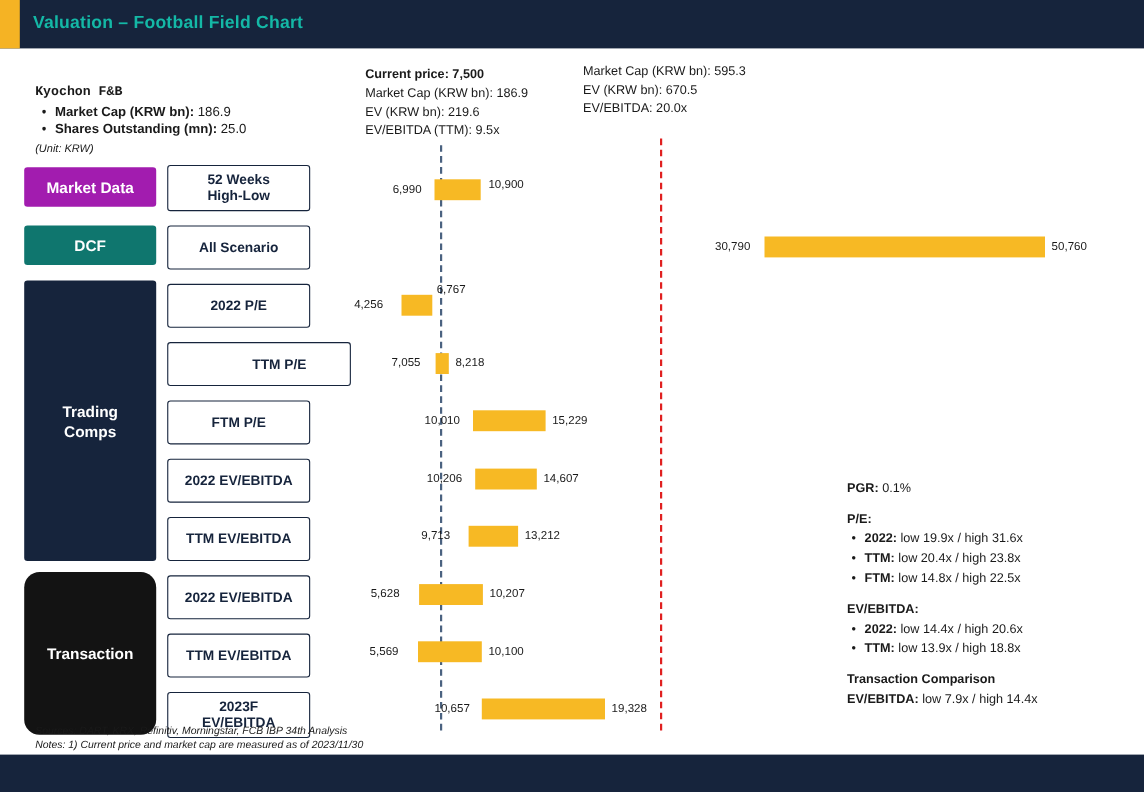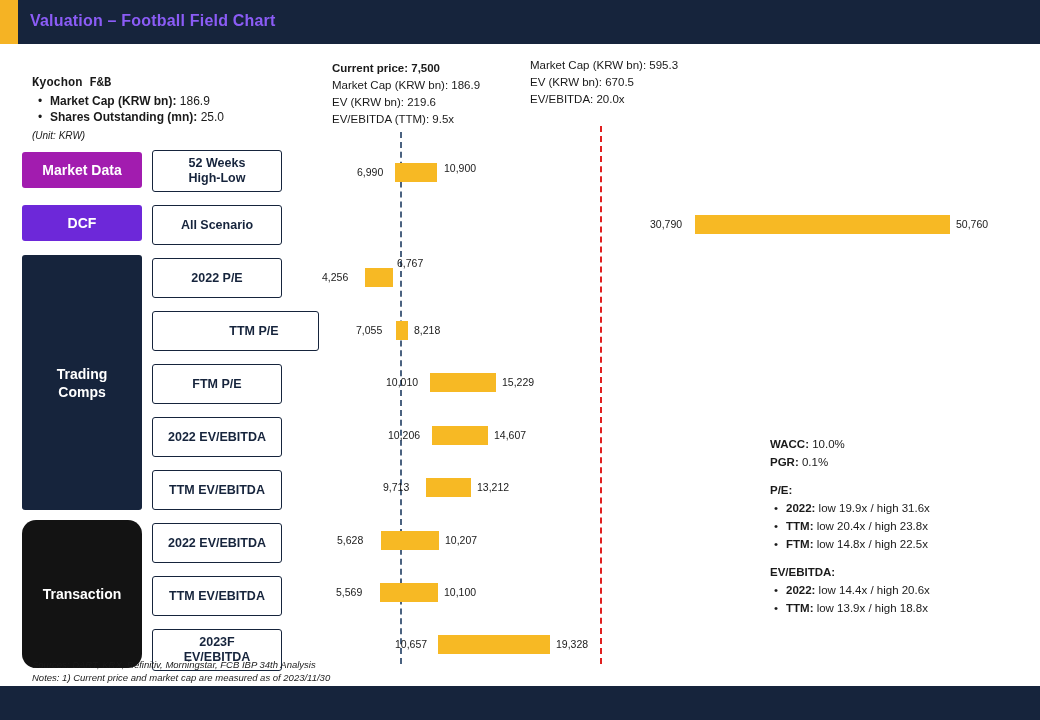--- a/index.html
+++ b/index.html
@@ -14,39 +14,39 @@
   
   .header{
     position:absolute;left:0;top:0;width:1040px;height:44px;
     background:#16243c;
   }
   .header .accent{
     position:absolute;left:0;top:0;width:18px;height:44px;background:#f5b324;
   }
   .header .title{
     position:absolute;left:30px;top:12px;
-    font-size:16px;font-weight:bold;color:#8b5cf6;
+    font-size:16px;font-weight:bold;color:#14b8a6;
     letter-spacing:.2px;
   }
   
   .left-info{position:absolute;left:32px;top:76px;width:260px;}
   .left-info .company{font-size:12px;font-weight:bold;margin-bottom:4px;font-family:Liberation Mono, monospace;}
   .bullet-row{font-size:12px;margin-left:6px;margin-bottom:2px;display:flex;}
   .bullet-row .dot{width:12px;}
   .bullet-row b{font-weight:bold;}
   .unit{font-size:10px;font-style:italic;margin-top:6px;}
 
   
   .cat{
     position:absolute;width:120px;border-radius:3px;
     display:flex;align-items:center;justify-content:center;
     text-align:center;font-weight:bold;color:#ffffff;
   }
   .cat.md{left:22px;top:152px;height:36px;background:#a21caf;font-size:14px;}
-  .cat.dcf{left:22px;top:205px;height:36px;background:#6d28d9;font-size:14px;}
+  .cat.dcf{left:22px;top:205px;height:36px;background:#0f766e;font-size:14px;}
   .cat.tc{left:22px;top:255px;height:255px;background:#16243c;font-size:14px;line-height:18px;}
   .cat.tr{left:22px;top:520px;height:148px;background:#131313;font-size:14px;border-radius:14px;}
 
   .mlabel{
     position:absolute;left:152px;width:128px;
     border:1.5px solid #16243c;border-radius:3px;background:#ffffff;
     display:flex;align-items:center;justify-content:center;text-align:center;
     font-size:12.5px;font-weight:bold;color:#16243c;line-height:15px;
   }
 
@@ -207,23 +207,20 @@
   <div class="blab" style="left:16px;top:526px;">5,569</div>
   <div class="blab" style="left:124px;top:526px;">10,100</div>
 
   <div class="bar" style="left:118px;top:575px;width:112px;"></div>
   <div class="blab" style="left:75px;top:578px;">10,657</div>
   <div class="blab" style="left:236px;top:578px;">19,328</div>
 </div>
 
 <div class="assump">
   <div>
-    <b>WACC:</b><span> 10.0%</span>
-  </div>
-  <div>
     <b>PGR:</b><span> 0.1%</span>
   </div>
 
   <div class="grp">
     <b>P/E:</b>
     <div class="li">
       <span class="dot">•</span>
       <span><b>2022:</b><span> low 19.9x / high 31.6x</span></span>
     </div>
     <div class="li">
@@ -241,20 +238,24 @@
     <div class="li">
       <span class="dot">•</span>
       <span><b>2022:</b><span> low 14.4x / high 20.6x</span></span>
     </div>
     <div class="li">
       <span class="dot">•</span>
       <span><b>TTM:</b><span> low 13.9x / high 18.8x</span></span>
     </div>
   </div>
 
+  <div class="grp">
+    <b>Transaction Comparison</b>
+    <div><b>EV/EBITDA:</b><span> low 7.9x / high 14.4x</span></div>
+  </div>
 </div>
 
 <div class="srcs">
   <div>Sources: DART, KRX, Refinitiv, Morningstar, FCB IBP 34th Analysis</div>
   <div>Notes: 1) Current price and market cap are measured as of 2023/11/30</div>
 </div>
 <div class="pageno">31</div>
 <div class="footer"></div>
 
 </body></html>

